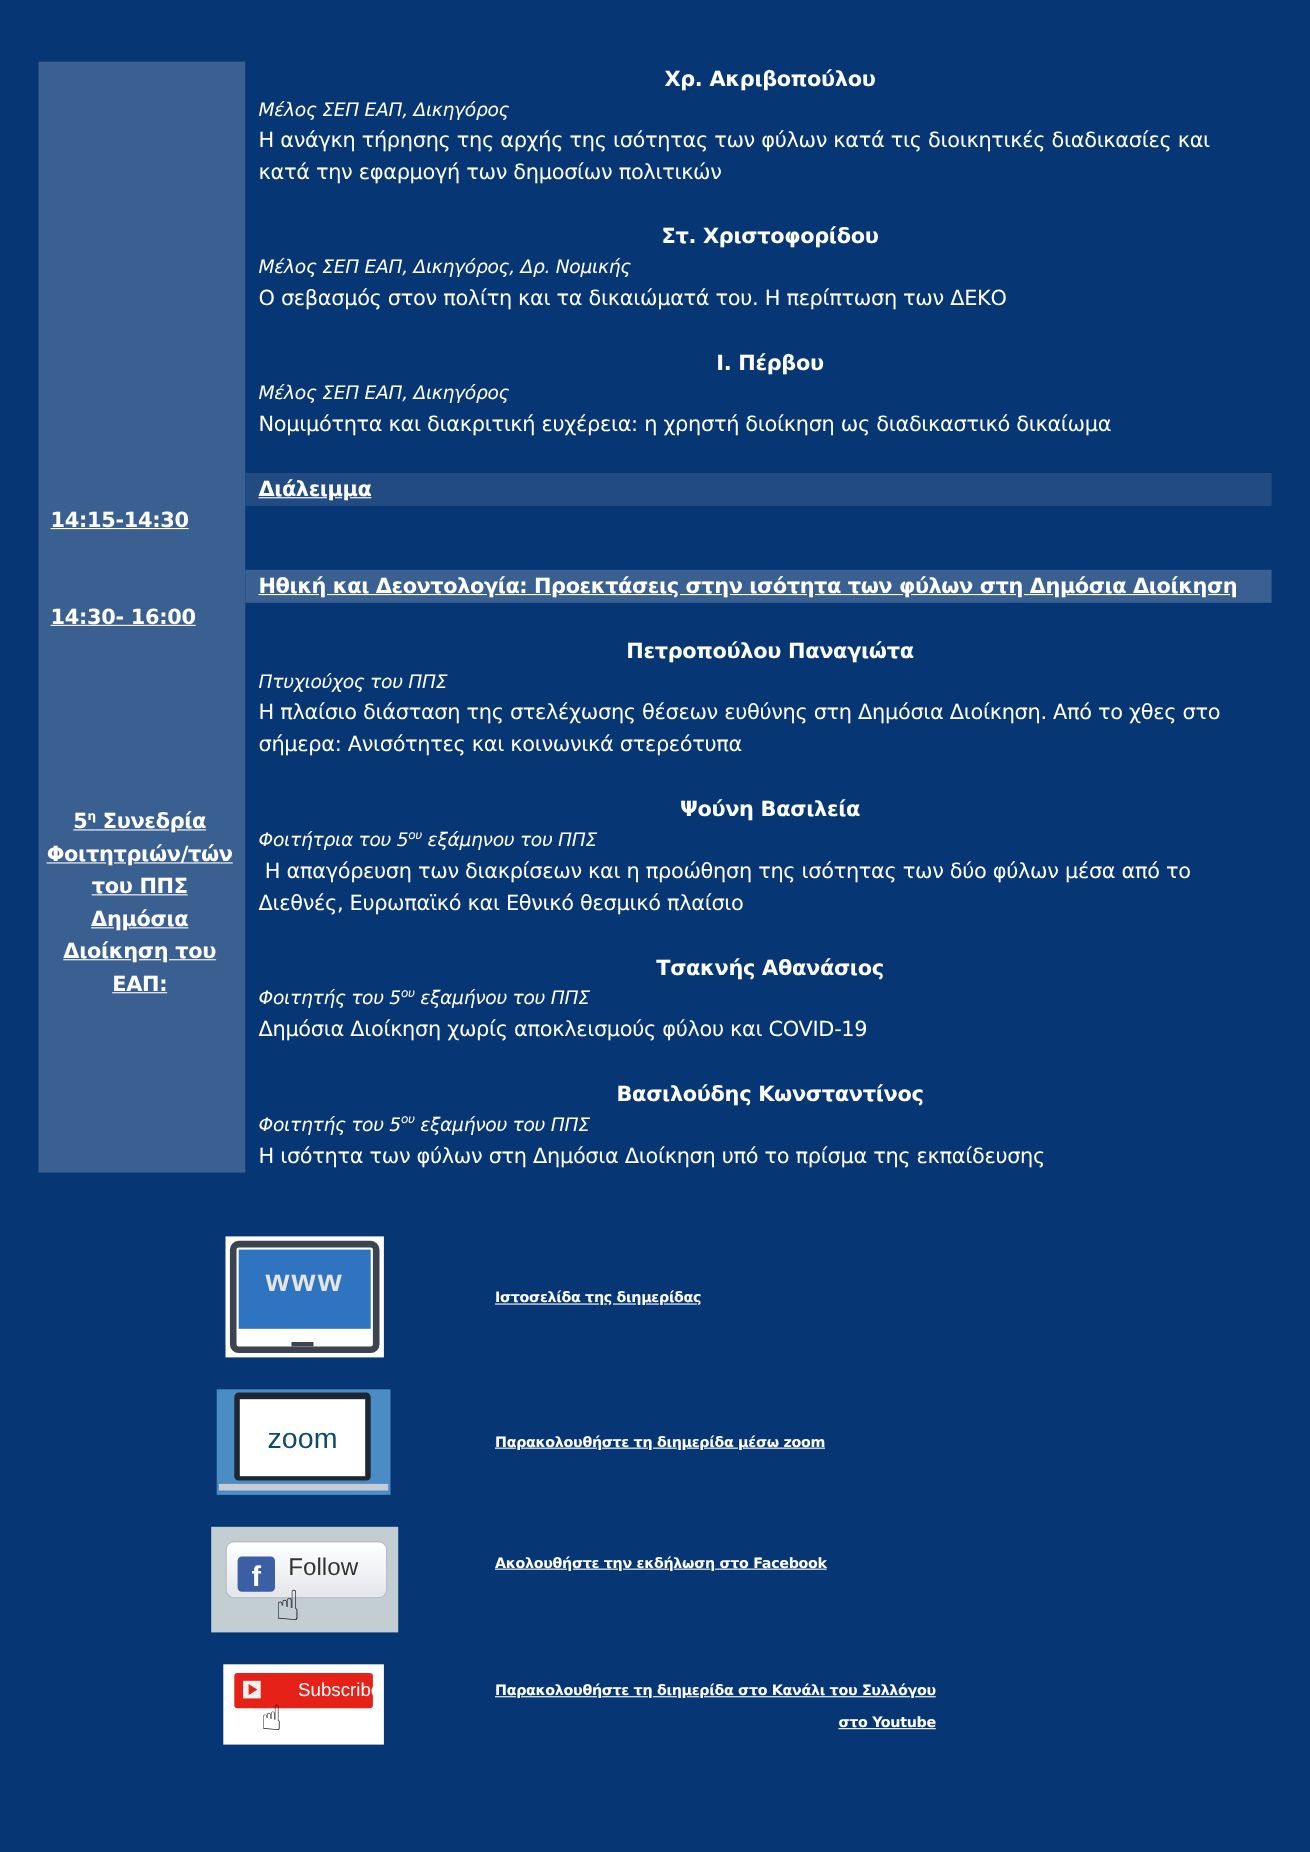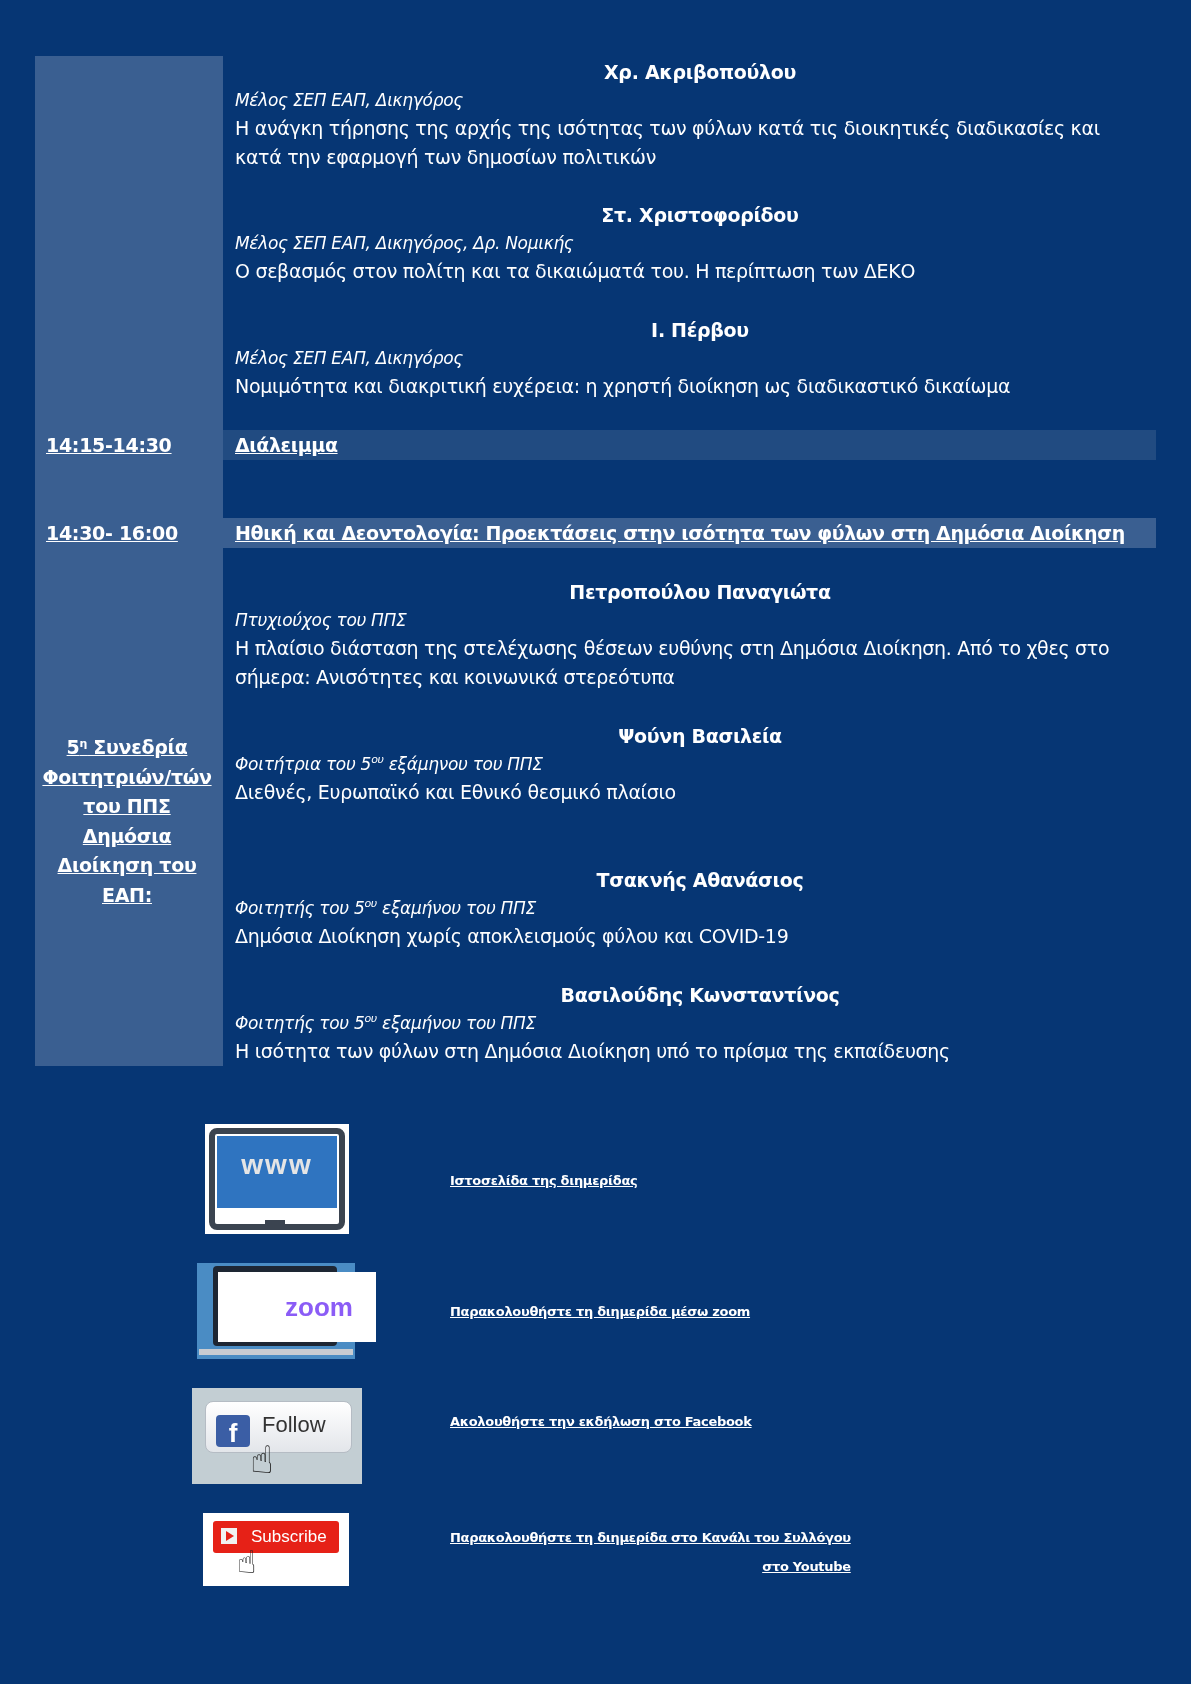--- a/index.html
+++ b/index.html
@@ -17,21 +17,21 @@
   .role { font-style: italic; font-size: 17px; line-height: 27px; letter-spacing: -0.3px; }
   .talk { font-size: 19px; line-height: 29px; letter-spacing: -0.3px; }
   sup { font-size: 11px; line-height: 0; }
   .band {
     position: absolute; left: 223px; width: 933px; height: 30px;
   }
   .band-break { background: #214b81; top: 430px; }
   .band-session { background: #3a5f91; top: 518px; }
   .time {
     position: absolute; left: 46px; font-weight: bold; font-size: 19px;
-    text-decoration: underline; letter-spacing: -0.3px; line-height: 30px;
+    text-decoration: underline; letter-spacing: -0.3px; line-height: 30px; margin-top: 28px;
   }
   .row-title {
     position: absolute; left: 235px; font-weight: bold; font-size: 19px;
     text-decoration: underline; letter-spacing: -0.4px; line-height: 30px; white-space: nowrap;
   }
   .session-label {
     position: absolute; left: 35px; top: 733px; width: 184px; text-align: center;
     font-weight: bold; font-size: 19px; line-height: 29.5px; text-decoration: underline;
     letter-spacing: -0.3px;
   }
@@ -41,31 +41,31 @@
   }
   .icon-box { position: absolute; }
   
   .www { left: 205px; top: 1124px; width: 144px; height: 110px; background: #ffffff; }
   .www .frame { position: absolute; left: 4px; top: 4px; right: 4px; bottom: 4px; border: 6px solid #3b4450; border-radius: 8px; background: #fff; }
   .www .screen { position: absolute; left: 12px; top: 12px; right: 12px; bottom: 26px; background: #2f74c0; color: #e5e5e5; font-weight: bold; font-size: 28px; text-align: center; line-height: 58px; letter-spacing: 2px; font-family: "Liberation Sans", sans-serif; }
   .www .btn { position: absolute; left: 60px; bottom: 10px; width: 20px; height: 4px; background: #3b4450; }
   
   .zoom { left: 197px; top: 1263px; width: 158px; height: 96px; background: #4a8cc4; }
   .zoom .lap { position: absolute; left: 16px; top: 3px; width: 124px; height: 80px; background: #1d2633; border-radius: 4px; }
-  .zoom .scr { position: absolute; left: 21px; top: 9px; width: 114px; height: 70px; background: #fff; color: #8b5cf6; font-weight: bold; font-size: 26px; text-align: center; line-height: 70px; font-family: "Liberation Sans", sans-serif; padding-left: 44px; }
+  .zoom .scr { position: absolute; left: 21px; top: 9px; width: 114px; height: 70px; background: #fff; color: #0c4a6e; font-weight: normal; font-size: 26px; text-align: center; line-height: 70px; font-family: "Liberation Sans", sans-serif; }
   .zoom .base { position: absolute; left: 2px; bottom: 4px; width: 154px; height: 6px; background: #c8ccd2; }
   
   .fb { left: 192px; top: 1388px; width: 170px; height: 96px; background: #c3ced3; }
   .fb .pill { position: absolute; left: 13px; top: 13px; width: 145px; height: 50px; background: linear-gradient(#ffffff, #e3e6ea); border-radius: 8px; border: 1px solid #b5bcc4; }
   .fb .f { position: absolute; left: 24px; top: 27px; width: 34px; height: 32px; background: #3b5ea5; border-radius: 4px; color: #fff; font-weight: bold; font-size: 26px; text-align: center; line-height: 36px; font-family: "Liberation Sans", sans-serif; }
   .fb .lbl { position: absolute; left: 70px; top: 24px; color: #333; font-size: 22px; font-family: "Liberation Sans", sans-serif; }
   .fb .hand { position: absolute; left: 58px; top: 50px; font-size: 38px; color: #222; }
   
   .yt { left: 203px; top: 1513px; width: 146px; height: 73px; background: #fff; }
-  .yt .red { position: absolute; left: 10px; top: 8px; width: 126px; height: 32px; background: #e62117; border-radius: 3px; color: #fff; font-size: 17px; line-height: 32px; font-family: "Liberation Sans", sans-serif; padding-left: 38px; box-sizing: border-box; }
+  .yt .red { position: absolute; left: 10px; top: 8px; width: 126px; height: 32px; background: #e62117; border-radius: 3px; color: #fff; font-size: 17px; line-height: 32px; font-family: "Liberation Sans", sans-serif; padding-left: 58px; box-sizing: border-box; }
   .yt .play { position: absolute; left: 18px; top: 15px; width: 16px; height: 16px; background: #f1f1f1; }
   .yt .play::after { content: ""; position: absolute; left: 5px; top: 3px; border-left: 8px solid #e62117; border-top: 5px solid transparent; border-bottom: 5px solid transparent; }
   .yt .hand { position: absolute; left: 34px; top: 30px; font-size: 32px; color: #222; }
 </style>
 </head>
 <body>
 
 <div class="left-col"></div>
 
 <div class="text-block" style="top:58px">
@@ -104,20 +104,21 @@
 
 <div class="text-block" style="top:578px">
   <div class="name">Πετροπούλου Παναγιώτα</div>
   <div class="role">Πτυχιούχος του ΠΠΣ</div>
   <div class="talk">Η πλαίσιο διάσταση της στελέχωσης θέσεων ευθύνης στη Δημόσια Διοίκηση. Από το χθες στο</div>
   <div class="talk">σήμερα: Ανισότητες και κοινωνικά στερεότυπα</div>
 </div>
 <div class="text-block" style="top:722px">
   <div class="name">Ψούνη Βασιλεία</div>
   <div class="role"><span>Φοιτήτρια του 5</span><sup>ου</sup><span> εξάμηνου του ΠΠΣ</span></div>
+  <div class="talk" style="white-space:pre"> Η απαγόρευση των διακρίσεων και η προώθηση της ισότητας των δύο φύλων μέσα από το</div>
   <div class="talk">Διεθνές, Ευρωπαϊκό και Εθνικό θεσμικό πλαίσιο</div>
 </div>
 <div class="text-block" style="top:866px">
   <div class="name">Τσακνής Αθανάσιος</div>
   <div class="role"><span>Φοιτητής του 5</span><sup>ου</sup><span> εξαμήνου του ΠΠΣ</span></div>
   <div class="talk">Δημόσια Διοίκηση χωρίς αποκλεισμούς φύλου και COVID-19</div>
 </div>
 <div class="text-block" style="top:981px">
   <div class="name">Βασιλούδης Κωνσταντίνος</div>
   <div class="role"><span>Φοιτητής του 5</span><sup>ου</sup><span> εξαμήνου του ΠΠΣ</span></div>

